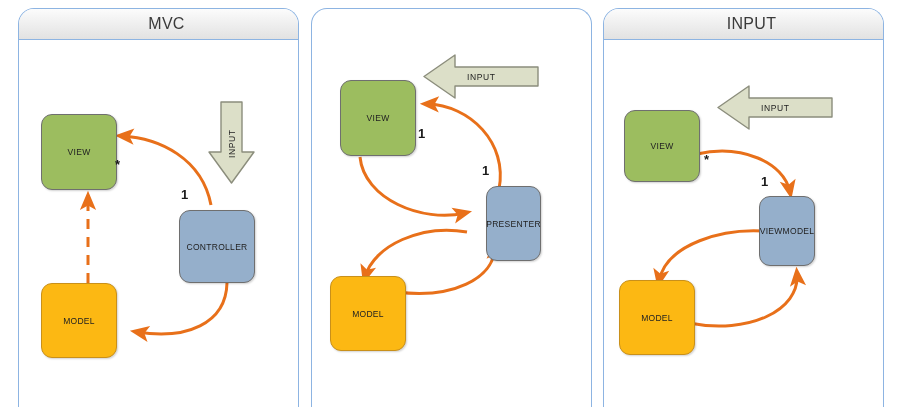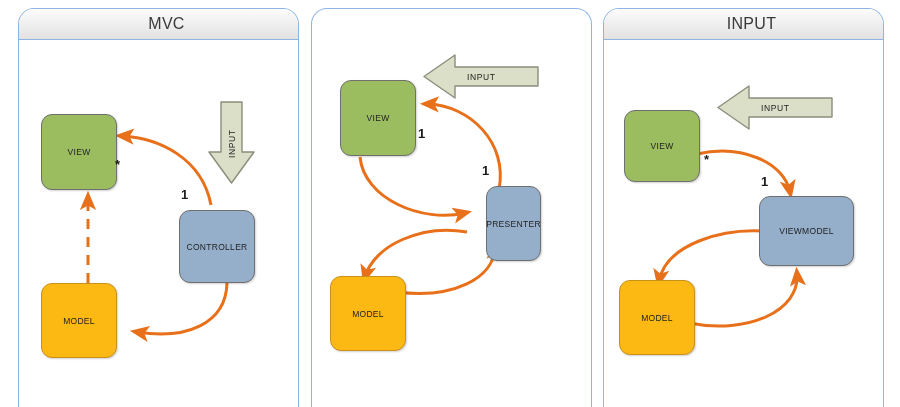--- a/index.html
+++ b/index.html
@@ -200,21 +200,21 @@
         <path d="M170,192 C118,186 62,205 55,241" fill="none" stroke="#e8701a" stroke-width="3" marker-end="url(#ah3)"></path>
 
         <path d="M85,283 C145,295 196,270 193,234" fill="none" stroke="#e8701a" stroke-width="3" marker-end="url(#ah3)"></path>
 
         <path d="M145,58 L145,46 L114,67.5 L145,89 L145,77 L228,77 L228,58 Z" fill="#dcdfc8" stroke="#8b8d7c" stroke-width="1.4" stroke-linejoin="round"></path>
       </svg>
 
       <div class="node view" style="left:20px;  top:70px;  width:76px; height:72px;">
         <span>VIEW</span>
       </div>
-      <div class="node ctrl" style="left:155px; top:156px; width:95px; height:70px;">
+      <div class="node ctrl" style="left:155px; top:156px; width:56px; height:70px;">
         <span>VIEWMODEL</span>
       </div>
       <div class="node model" style="left:15px;  top:240px; width:76px; height:75px;">
         <span>MODEL</span>
       </div>
 
       <span class="input-label" style="left:157px; top:63px;">INPUT</span>
 
       <span class="mult star" style="left:100px; top:113px;">*</span>
       <span class="mult one" style="left:157px; top:135px;">1</span>

